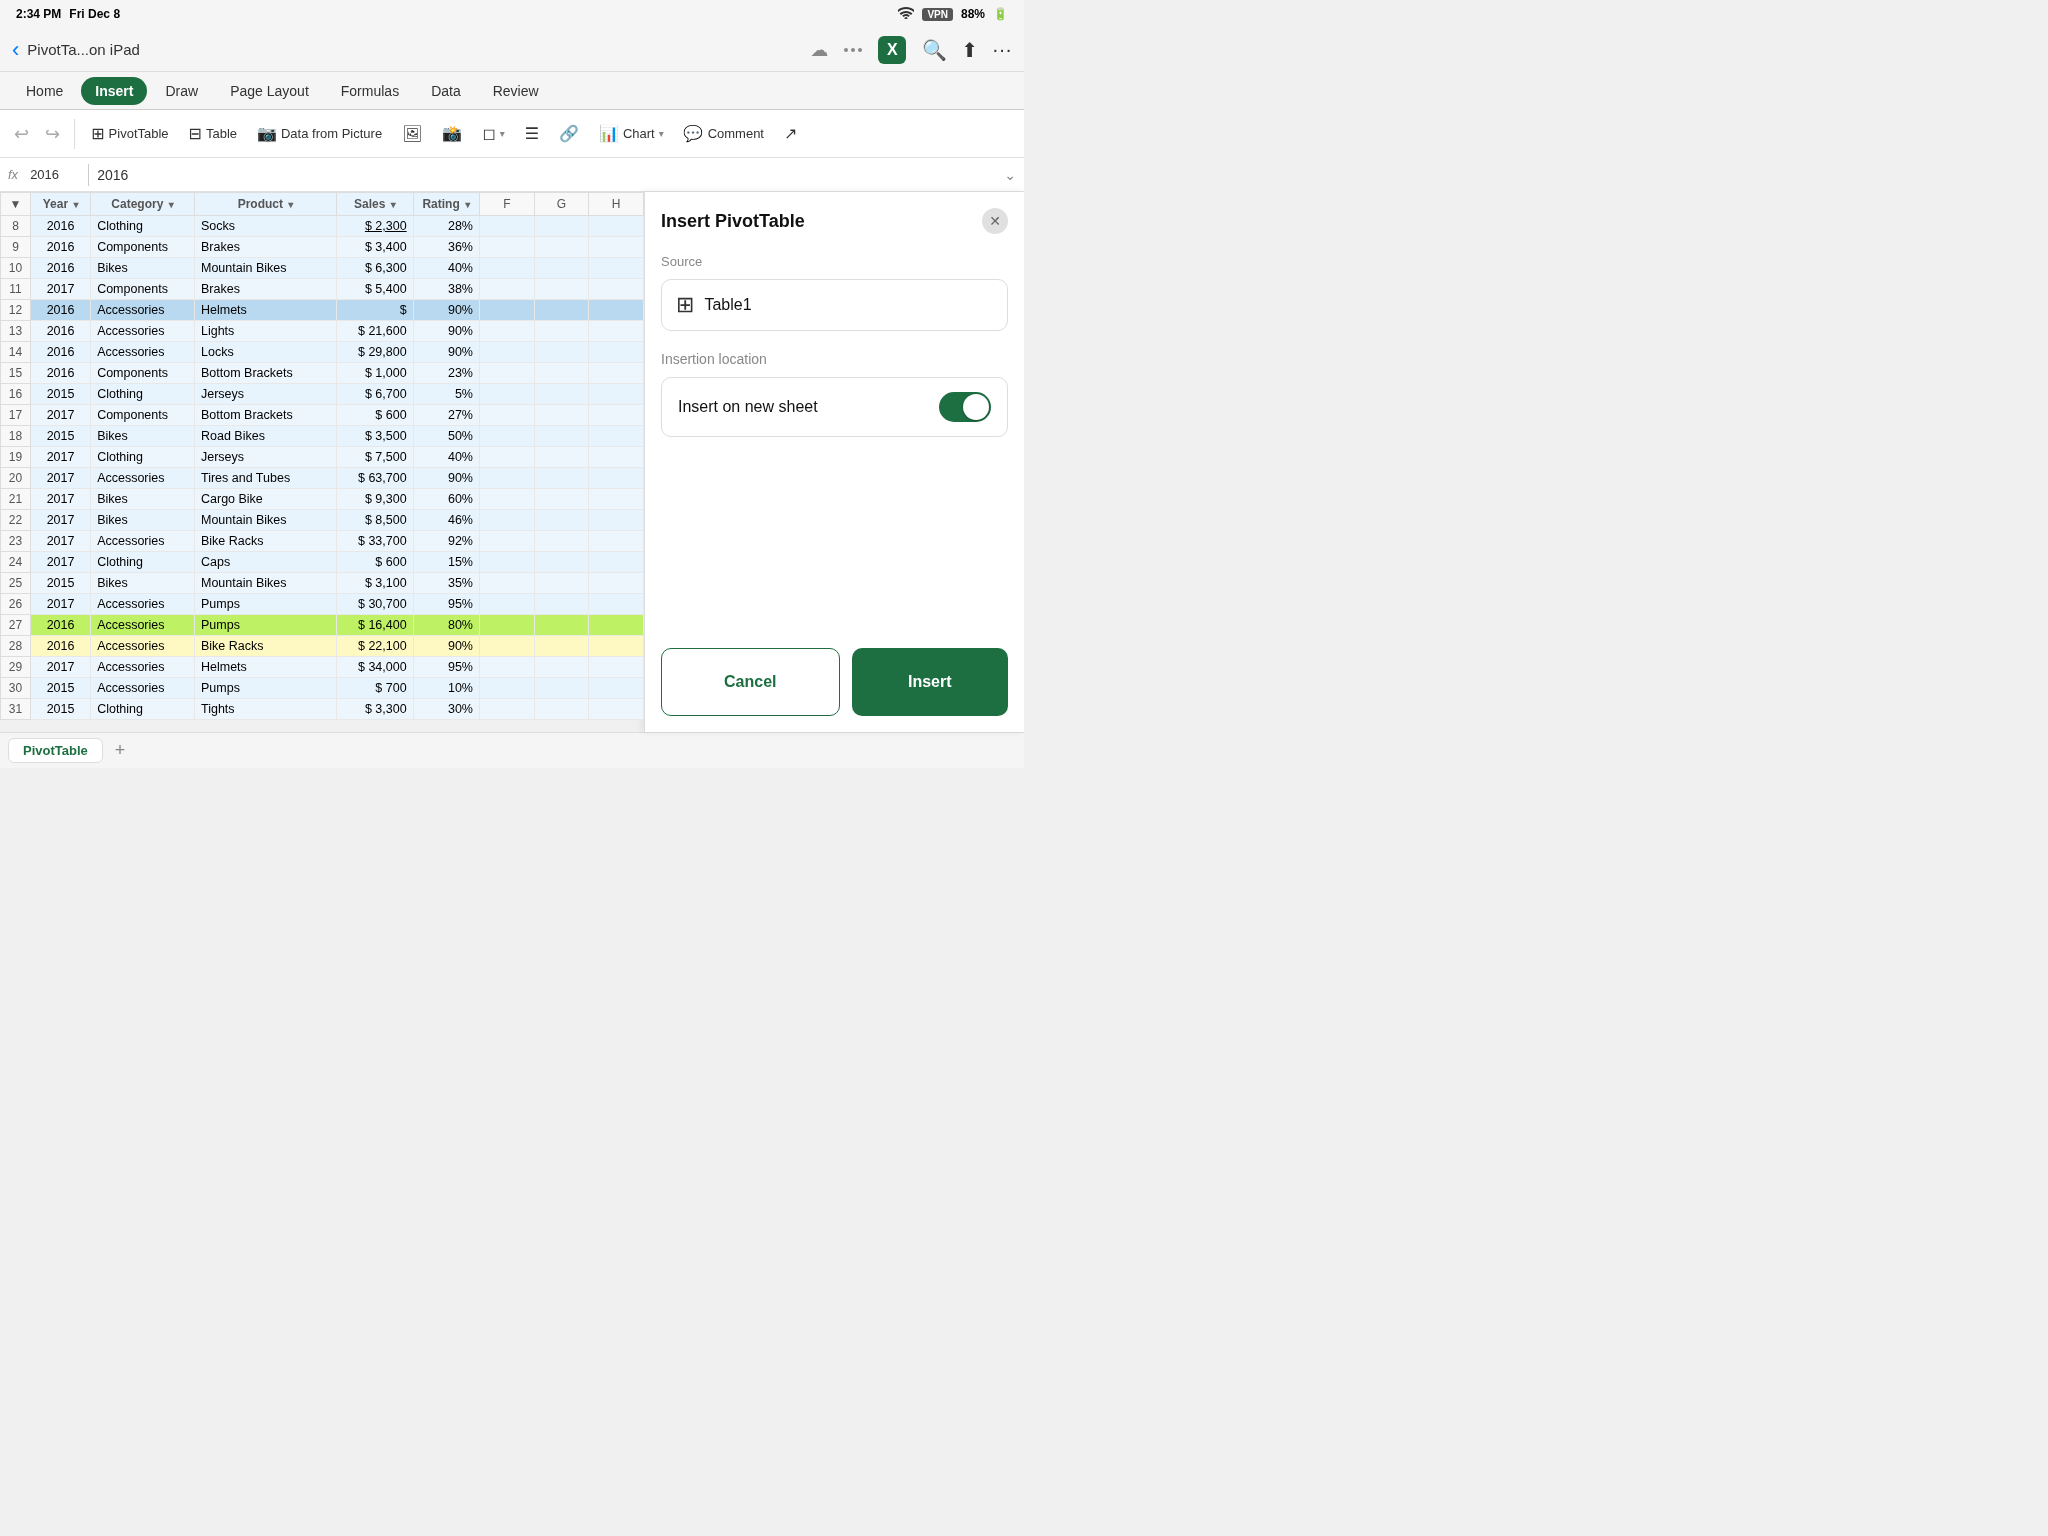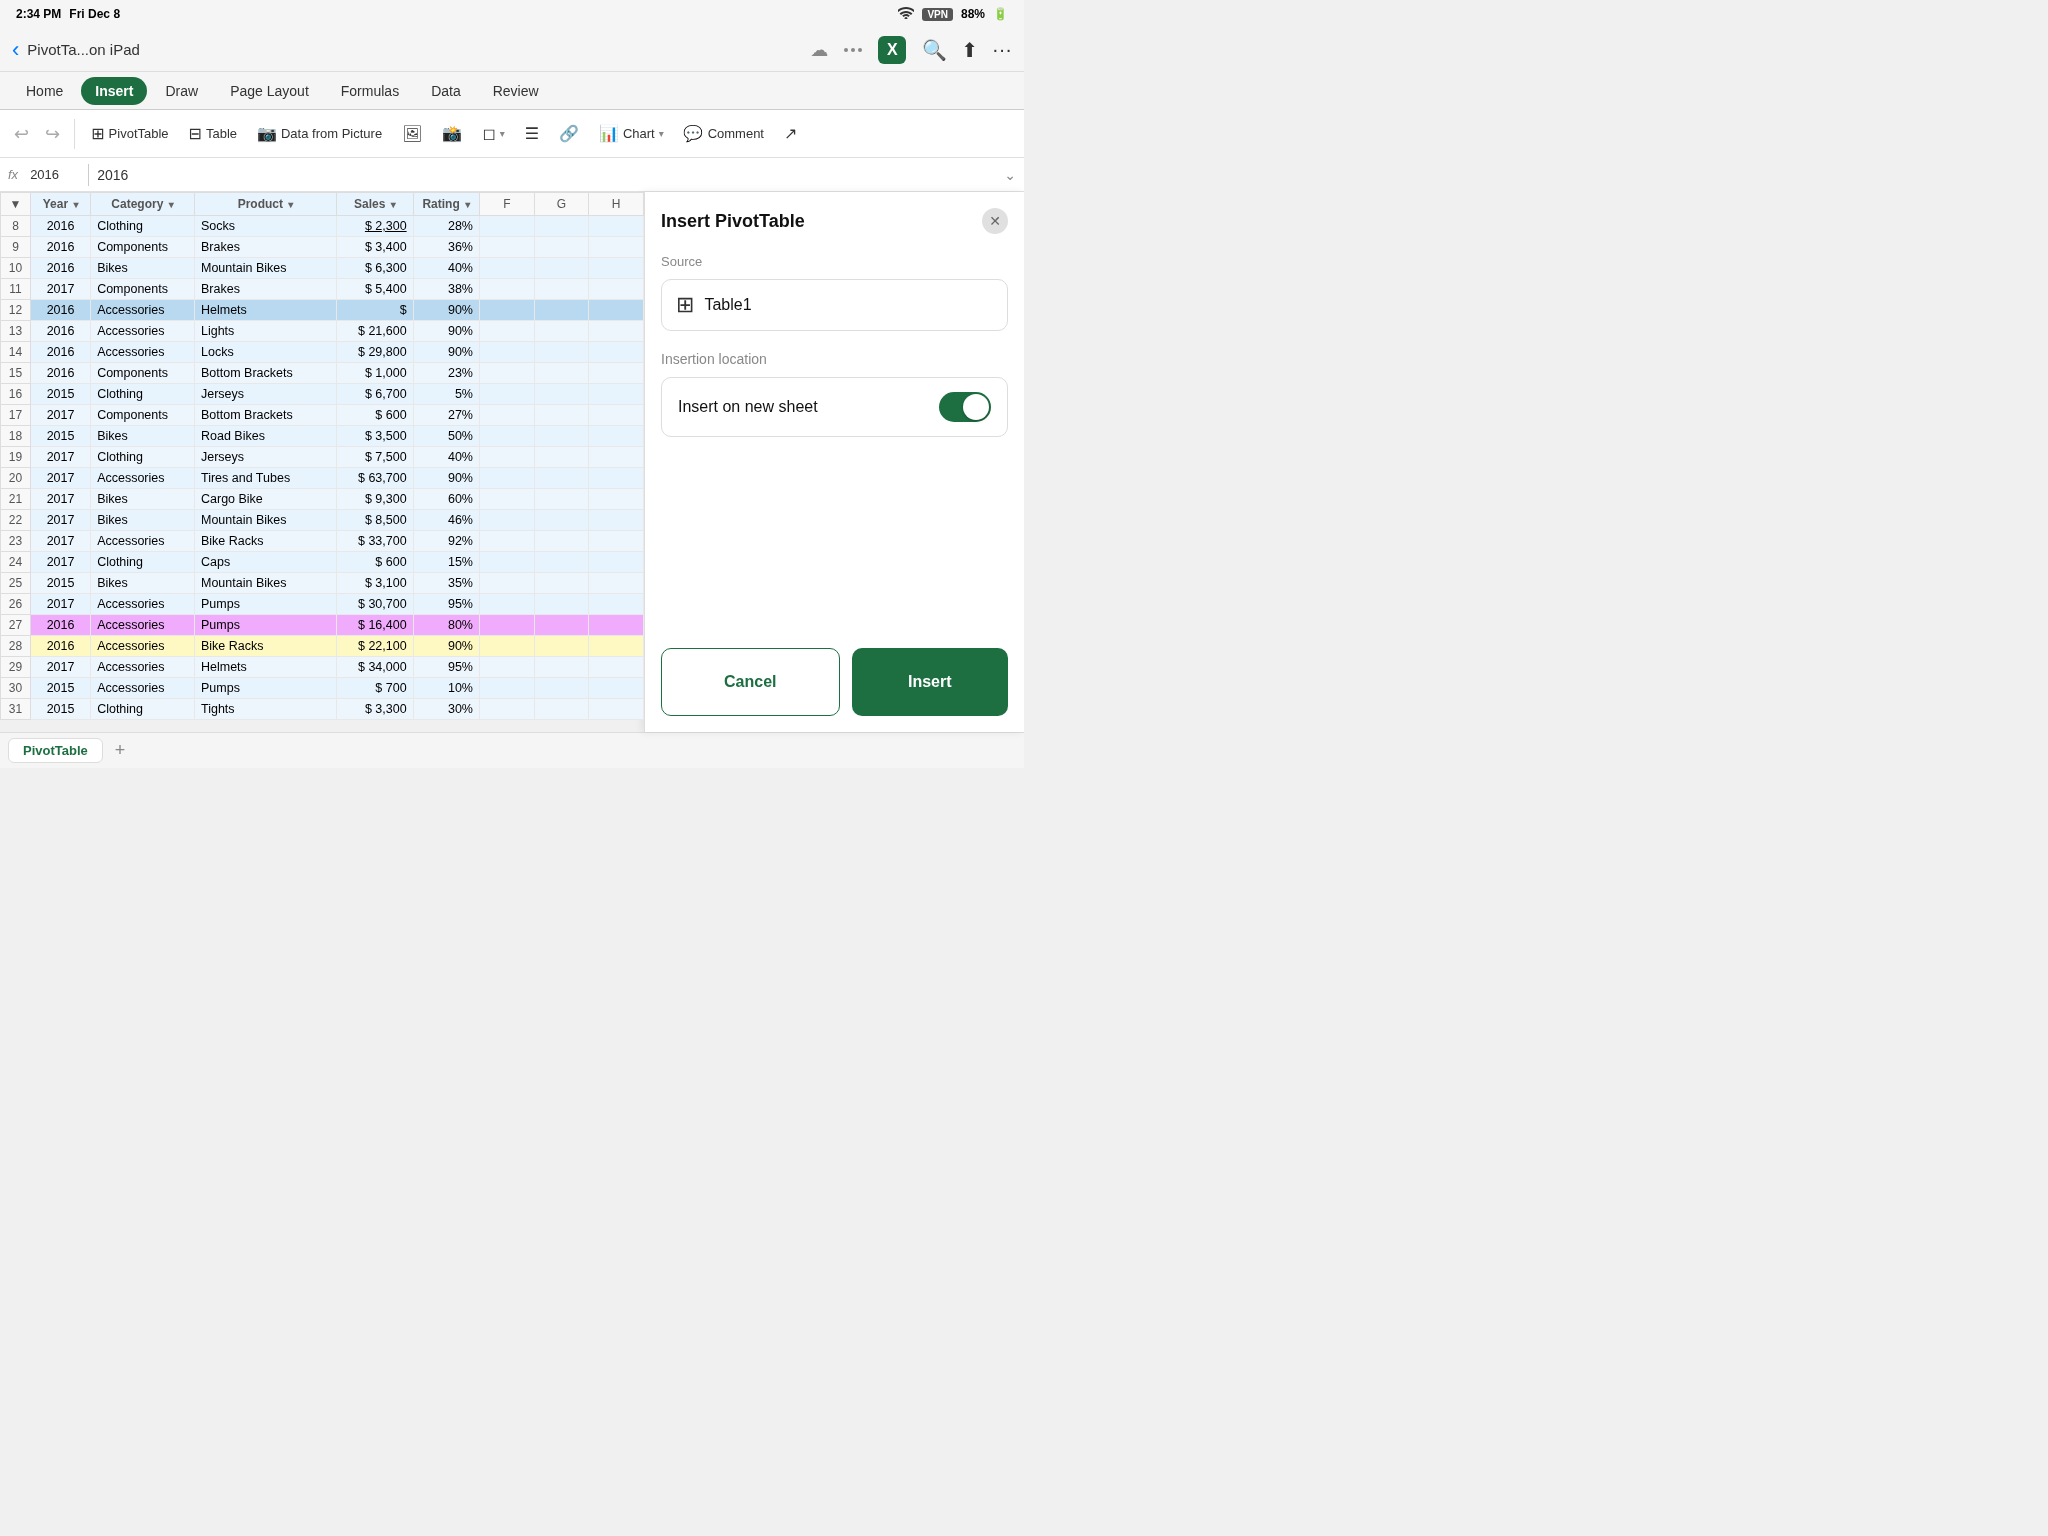--- a/index.html
+++ b/index.html
@@ -439,21 +439,21 @@
     <td class="row-header" style="text-align:center;font-size:12px;">26</td>
     <td class="cell" style="text-align:center;">2017</td>
     <td class="cell">Accessories</td>
     <td class="cell">Pumps</td>
     <td class="cell" style="text-align:right;">$ 30,700</td>
     <td class="cell" style="text-align:right;">95%</td>
     <td class="cell"></td>
     <td class="cell"></td>
     <td class="cell"></td>
   </tr>
-          <tr style="background: #f0abfc;">
+          <tr style="background: #bef264;">
     <td class="row-header" style="text-align:center;font-size:12px;">27</td>
     <td class="cell" style="text-align:center;">2016</td>
     <td class="cell">Accessories</td>
     <td class="cell">Pumps</td>
     <td class="cell" style="text-align:right;">$ 16,400</td>
     <td class="cell" style="text-align:right;">80%</td>
     <td class="cell"></td>
     <td class="cell"></td>
     <td class="cell"></td>
   </tr>

